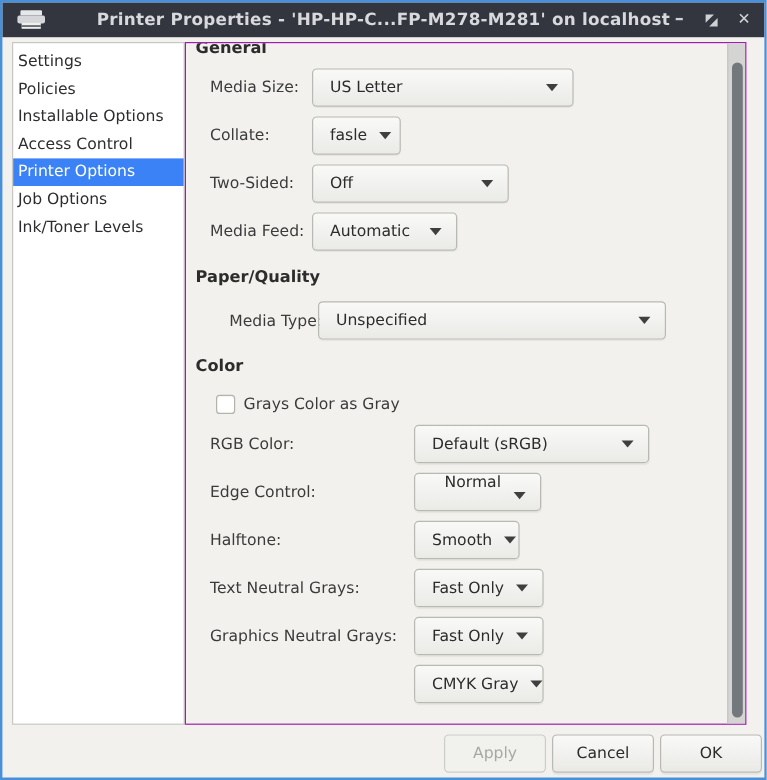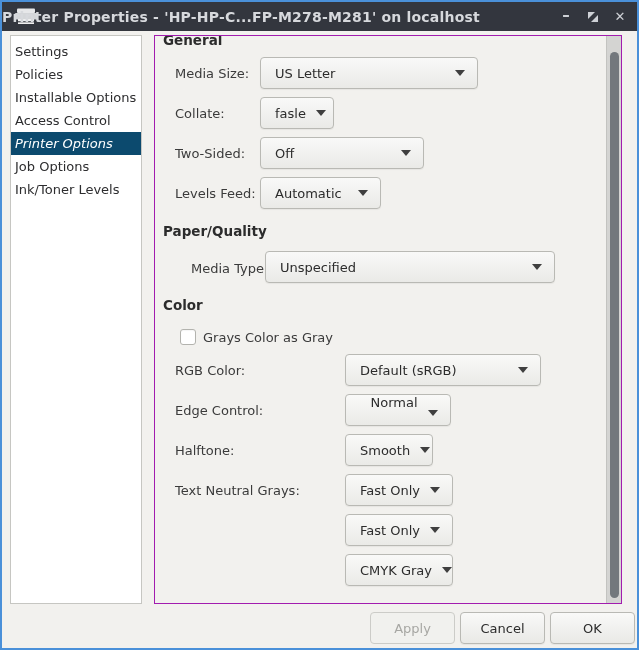--- a/index.html
+++ b/index.html
@@ -6,33 +6,33 @@
   html,body { width:639px; height:650px; }
   body { font-family:"DejaVu Sans", sans-serif; font-size:13px; color:#3a3a3a; }
 
   .window { position:relative; width:639px; height:650px; background:#f2f1ee; overflow:hidden; }
   .window::after { content:""; position:absolute; inset:0; box-shadow:inset 0 0 0 2px #4a90d9; pointer-events:none; z-index:50; }
 
   
   .titlebar { position:absolute; left:2px; top:2px; width:635px; height:29px;
     background:#33363e; display:flex; align-items:center; }
   .tb-icon { position:absolute; left:12px; top:6px; }
-  .tb-title { position:absolute; left:0; right:0; color:#d7d9dd;
+  .tb-title { position:absolute; left:0; right:0; text-align:center; color:#d7d9dd;
     font-weight:bold; font-size:14px; letter-spacing:0.2px; }
   .tb-controls { position:absolute; right:8px; top:0; height:29px; display:flex; align-items:center; gap:9px; }
   .tb-btn { width:18px; height:20px; display:flex; align-items:center; justify-content:center;
     color:#ced1d6; font-weight:bold; font-size:13px; cursor:default; }
   .tb-btn.min { font-size:15px; padding-bottom:4px; }
 
   
-  .sidebar { position:absolute; left:10px; top:35px; width:132px; height:569px;
+  .sidebar { position:absolute; left:10px; top:35px; width:144px; height:569px;
     background:#ffffff; border:1px solid #c6c6c2; padding-top:4px; }
   .nav-item { height:23px; line-height:23px; padding-left:4px; color:#2d2d2f;
     white-space:nowrap; cursor:default; }
-  .nav-item.selected { background:#0c4a6e; color:#ffffff;font-style:italic; }
+  .nav-item.selected { background:#3b82f6; color:#ffffff; }
 
   
   .frame { position:absolute; left:154px; top:35px; width:468px; height:569px;
     background:#f2f1ee; border:1px solid #a21caf; overflow:hidden; }
 
   .sec-title { position:absolute; font-weight:bold; font-size:13.5px; color:#2c2c2c; }
   .flabel { position:absolute; color:#3b3b3b; line-height:17px; white-space:nowrap; }
 
   .dd { position:absolute; height:32px; display:flex; align-items:center;
     background:linear-gradient(#f9f9f8, #eaeae7); border:1px solid #b9b9b4;
@@ -110,21 +110,21 @@
       <span class="dd-text">fasle</span>
       <span class="dd-arrow"></span>
     </div>
 
     <div class="flabel" style="left:20px; top:109px;">Two-Sided:</div>
     <div class="dd" style="left:105px; top:101px; width:164px;text-align:right;">
       <span class="dd-text">Off</span>
       <span class="dd-arrow"></span>
     </div>
 
-    <div class="flabel" style="left:20px; top:149px;">Levels Feed:</div>
+    <div class="flabel" style="left:20px; top:149px;">Media Feed:</div>
     <div class="dd" style="left:105px; top:141px; width:121px;">
       <span class="dd-text">Automatic</span>
       <span class="dd-arrow"></span>
     </div>
 
     <div class="sec-title" style="left:8px; top:187px;">Paper/Quality</div>
 
     <div class="flabel" style="left:36px; top:224px;">Media Type:</div>
     <div class="dd" style="left:110px; top:215px; width:290px;">
       <span class="dd-text">Unspecified</span>
@@ -153,20 +153,21 @@
       <span class="dd-text">Smooth</span>
       <span class="dd-arrow"></span>
     </div>
 
     <div class="flabel" style="left:20px; top:446px;">Text Neutral Grays:</div>
     <div class="dd" style="left:190px; top:438px; width:108px;">
       <span class="dd-text">Fast Only</span>
       <span class="dd-arrow"></span>
     </div>
 
+    <div class="flabel" style="left:20px; top:486px;">Graphics Neutral Grays:</div>
     <div class="dd" style="left:190px; top:478px; width:108px;">
       <span class="dd-text">Fast Only</span>
       <span class="dd-arrow"></span>
     </div>
 
     <div class="dd" style="left:190px; top:518px; width:108px;">
       <span class="dd-text">CMYK Gray</span>
       <span class="dd-arrow"></span>
     </div>
 

